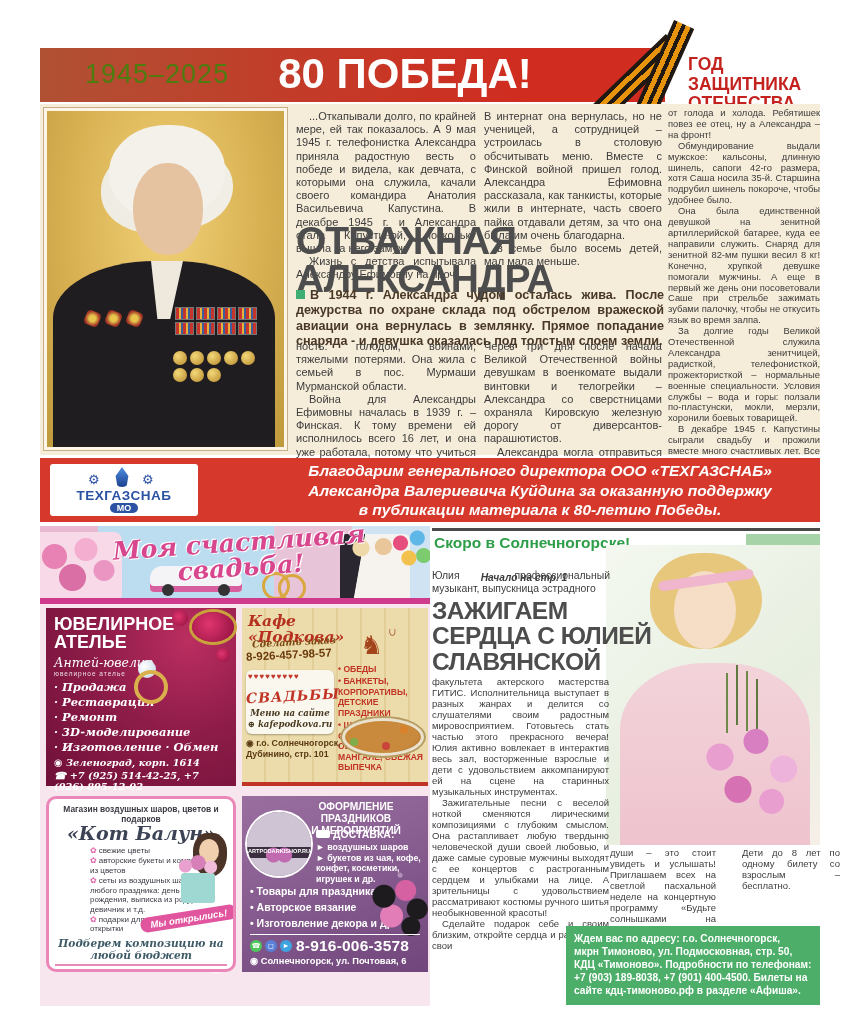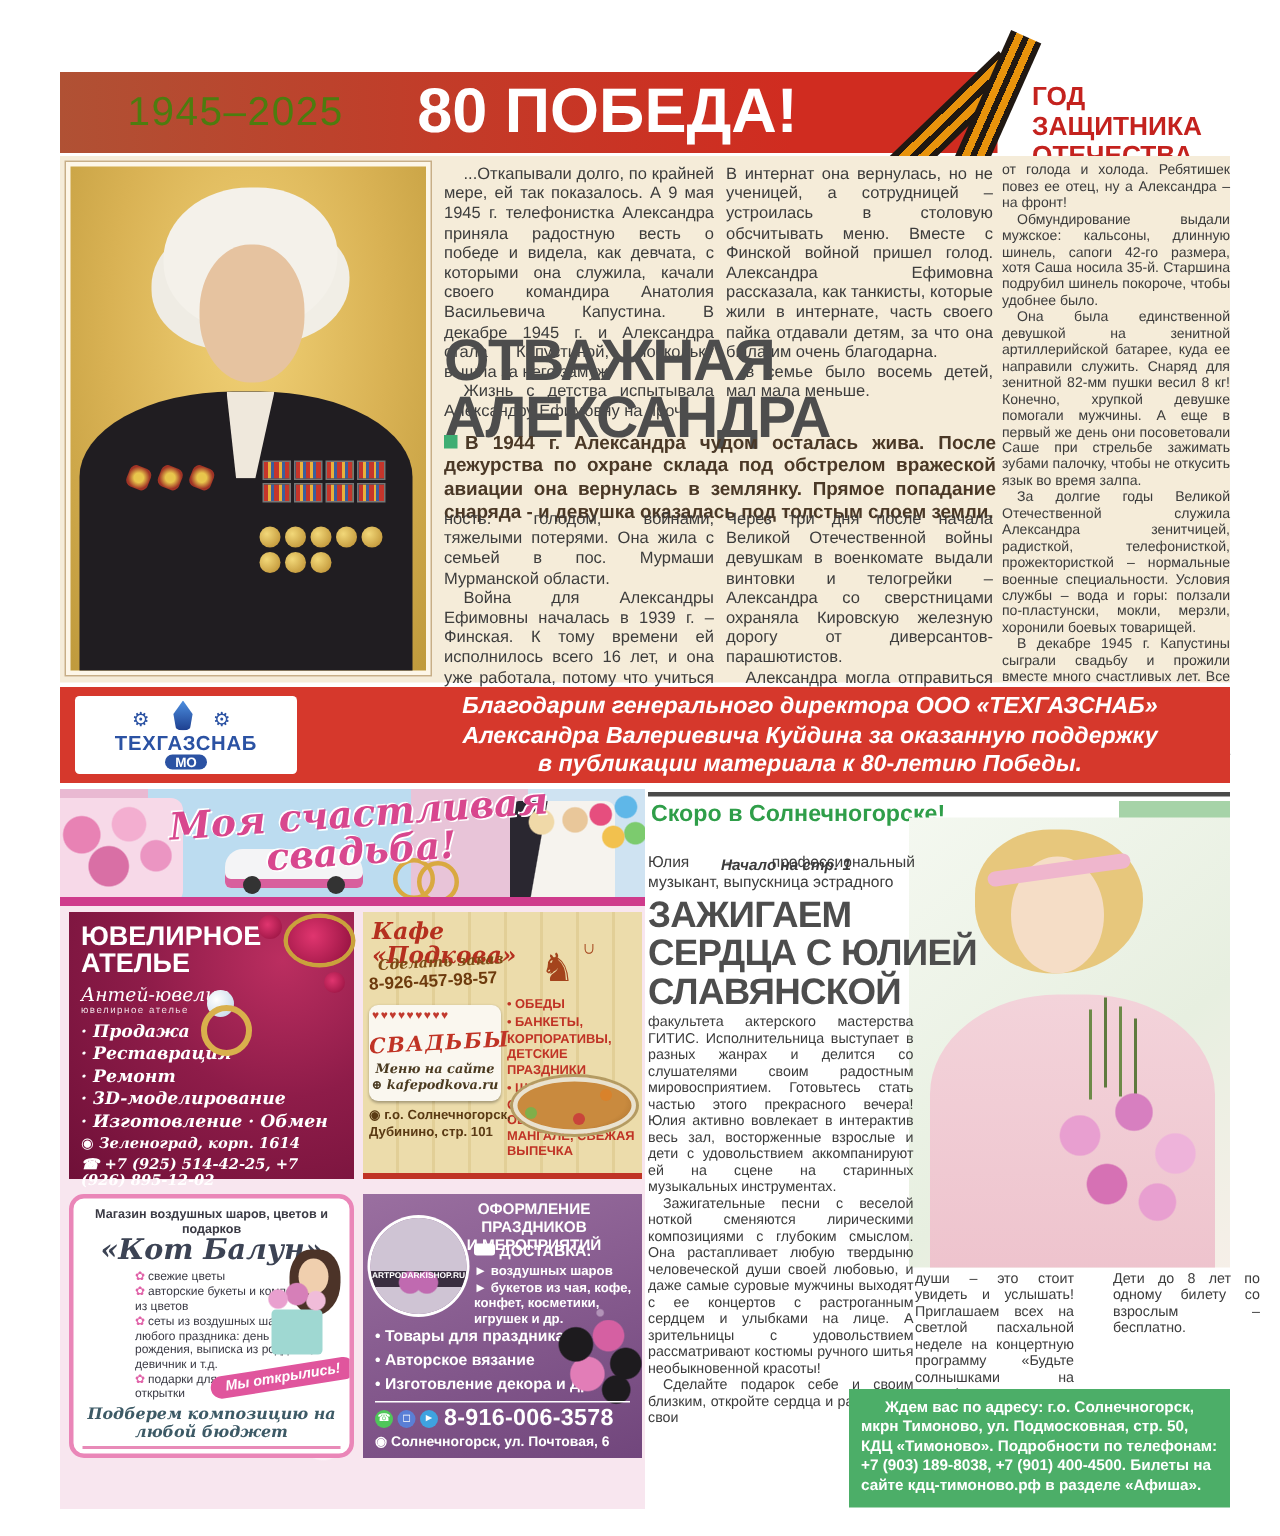--- a/index.html
+++ b/index.html
@@ -188,21 +188,21 @@
   .concert-intro{left:432px;top:569px;width:178px;font-size:10.4px;line-height:1.25;text-align:justify;}
   .concert-headline{left:432px;top:598px;width:240px;font-size:24.5px;line-height:1.04;font-weight:800;color:#4d4d4d;letter-spacing:-0.5px;z-index:3;}
   .concert-body{left:432px;top:676px;width:177px;font-size:9.5px;line-height:1.16;text-align:justify;}
   .concert-body p{margin:0;}
   .concert-body p + p{text-indent:10px;}
   .concert-c2{left:610px;top:847px;width:106px;font-size:9.5px;line-height:1.16;text-align:justify;}
   .concert-c3{left:722px;top:847px;width:98px;font-size:9.5px;line-height:1.16;text-align:justify;margin-left:20px;}
   .concert-byline{margin-top:3px;text-align:right;font-weight:bold;}
   .concert-footer{left:566px;top:926px;width:254px;height:79px;background:#4cae68;color:#fff;box-sizing:border-box;padding:7px 8px;text-align:center;}
   .concert-footer div{font-size:10.2px;font-weight:bold;line-height:1.27;text-align:left;}
-  .concert-footer div:first-child{text-align:center;}
+  .concert-footer div:first-child{}
 </style>
 </head>
 <body>
 
 <div id="page">
 
   <div class="abs masthead">
     <div class="abs mast-grad"></div>
     <div class="abs mast-years">1945–2025</div>
     <div class="abs mast-title">80 ПОБЕДА!</div>

